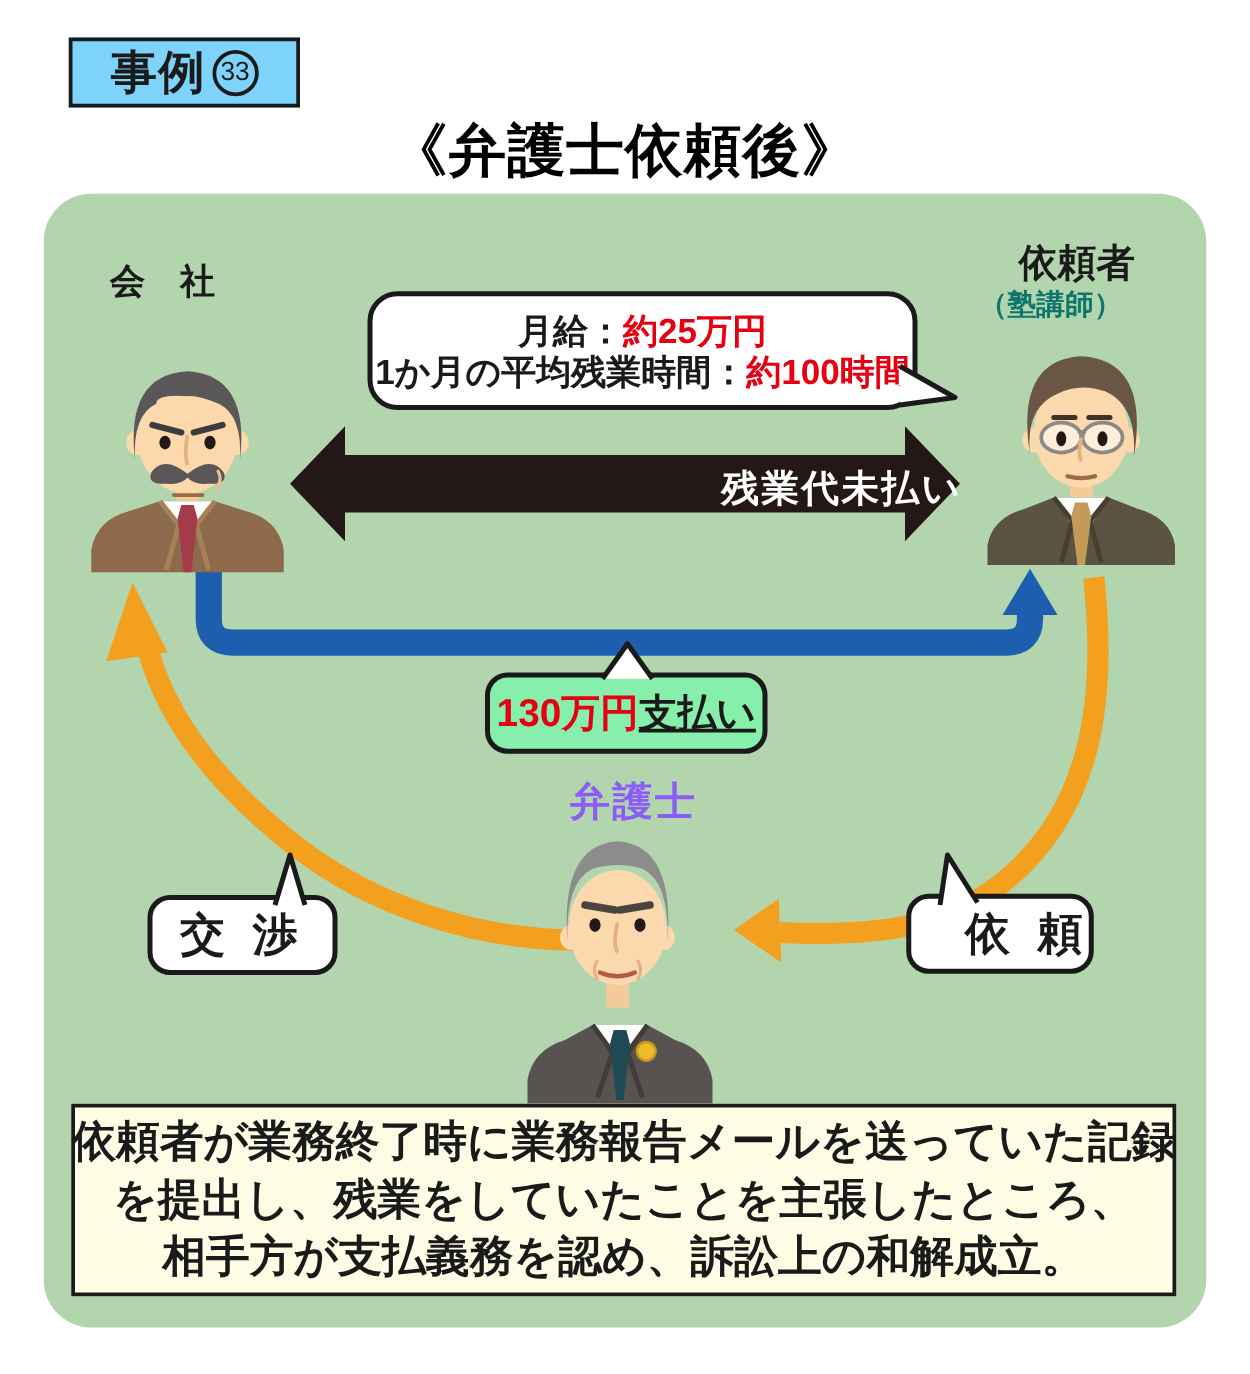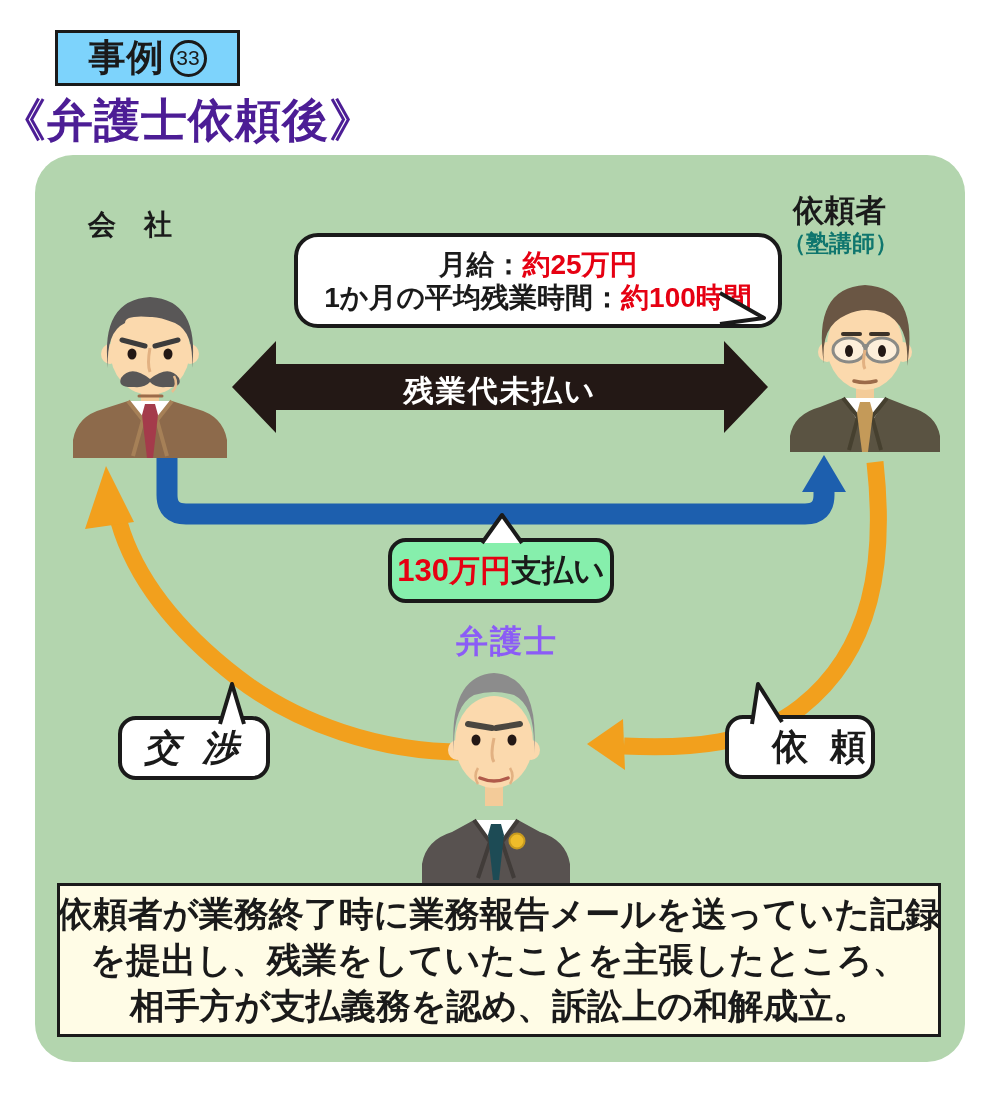--- a/index.html
+++ b/index.html
@@ -9,55 +9,55 @@
   .abs { position:absolute; }
 
   
   .case-badge { left:55px; top:30px; width:185px; height:56px; background:#7dd3fc;
     border:3px solid #1a1a1a; display:flex; align-items:center; justify-content:center; gap:5px; }
   .case-badge .txt { font-size:37px; font-weight:bold; color:#1a1a1a; letter-spacing:1px; }
   .case-badge .num { width:37px; height:37px; border:3px solid #1a1a1a; border-radius:50%;
     display:flex; align-items:center; justify-content:center; font-size:21px; font-weight:normal; color:#1a1a1a; }
 
   
-  .title { left:0; top:90px; width:1000px; text-align:left; font-size:46px;
-    font-weight:bold; color:#4c1d95; letter-spacing:1px; }
+  .title { left:0; top:90px; width:1000px; text-align:center; font-size:46px;
+    font-weight:bold; color:#000000; letter-spacing:1px; }
 
   
   .panel { left:35px; top:155px; width:930px; height:907px; background:#b3d5ae; border-radius:38px; }
 
   
   .company-label { left:88px; top:206px; font-size:28px; font-weight:bold; color:#1a1a1a; }
-  .client-label  { left:793px; top:190px; font-size:31px; font-weight:bold; color:#1a1a1a; }
+  .client-label  { left:815px; top:190px; font-size:31px; font-weight:bold; color:#1a1a1a; }
   .client-sublabel { left:783px; top:228px; font-size:23px; font-weight:bold; color:#0f766e; }
   .lawyer-label  { left:456px; top:620px; font-size:32px; font-weight:bold; color:#8b5cf6; letter-spacing:2px; }
 
   
-  .info-bubble { left:294px; top:233px; width:488px; height:95px; background:#fff;
+  .info-bubble { left:294px; top:233px; width:440px; height:95px; background:#fff;
     border:4px solid #1a1a1a; border-radius:24px; display:flex; flex-direction:column;
     align-items:center; justify-content:center; line-height:33px; z-index:6; }
   .info-bubble .ln { font-size:28px; font-weight:bold; color:#1a1a1a; white-space:nowrap; }
   .red { color:#e60012; }
 
   
-  .unpaid-label { left:230px; top:371px; width:540px; text-align:center; font-size:30px;
+  .unpaid-label { left:230px; top:371px; width:540px; text-align:right; font-size:30px;
     font-weight:bold; color:#ffffff; letter-spacing:2px; z-index:3; }
 
   
   .pay-bubble { left:388px; top:538px; width:226px; height:65px; background:#86efac;
     border:4px solid #1a1a1a; border-radius:18px; display:flex; align-items:center;
     justify-content:center; z-index:6; }
   .pay-bubble span { font-size:31px; font-weight:bold; white-space:nowrap; }
-  .pay-bubble .black { color:#1a1a1a; }
+  .pay-bubble .black { color:#1a1a1a;text-decoration:underline; }
 
   
   .mini-bubble { background:#fff; border:4px solid #1a1a1a; border-radius:18px;
     display:flex; align-items:center; justify-content:center; z-index:6; }
   .mini-bubble span { font-size:36px; font-weight:bold; color:#1a1a1a; letter-spacing:6px; white-space:nowrap; }
-  .nego-bubble { left:118px; top:716px; width:152px; height:64px;font-style:italic; }
+  .nego-bubble { left:118px; top:716px; width:152px; height:64px; }
   .req-bubble  { left:725px; top:715px; width:150px; height:64px;padding-left:44px; }
 
   .tail { position:absolute; z-index:7; }
 
   
   .footer-box { left:57px; top:883px; width:884px; height:154px; background:#fffce6;
     border:3px solid #1a1a1a; display:flex; flex-direction:column; align-items:center;
     justify-content:center; z-index:5; }
   .footer-box .fl { font-size:35px; font-weight:bold; color:#1a1a1a; line-height:46px;
     white-space:nowrap; }

